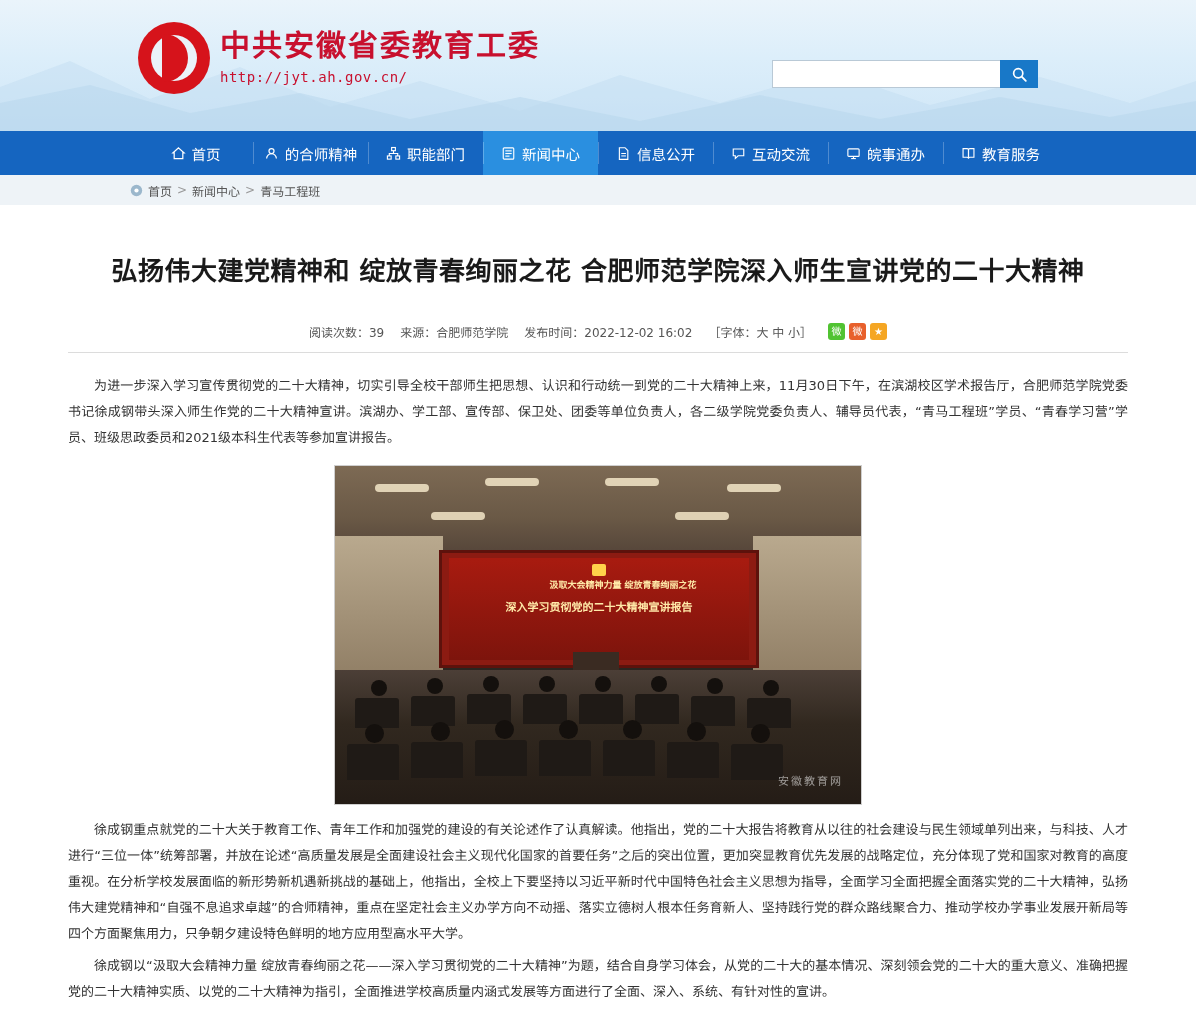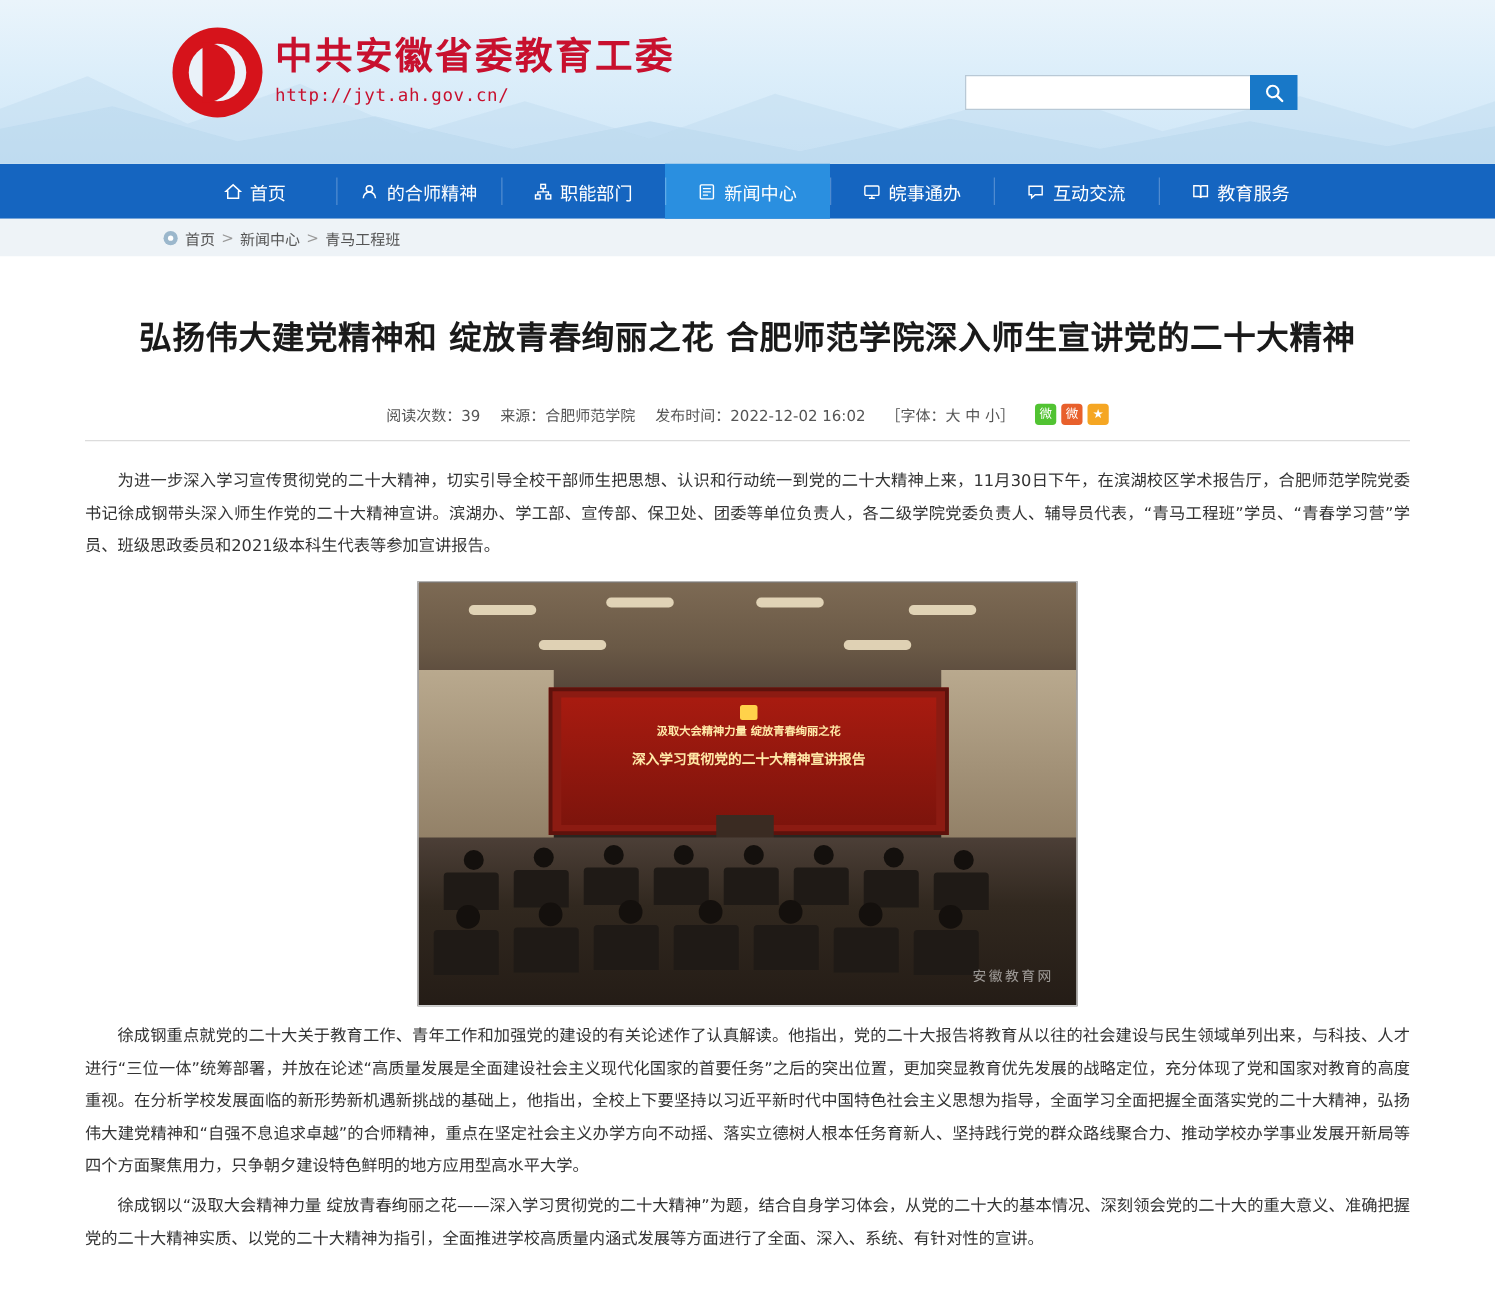--- a/index.html
+++ b/index.html
@@ -237,21 +237,21 @@
     border: 3px solid #5d120c;
   }
   .photo .screen {
     position: absolute; left: 114px; top: 92px; width: 300px; height: 102px;
     background: linear-gradient(180deg,#a81b10,#7d140c);
   }
   .photo .screen-t1, .photo .screen-t2 {
     position: absolute; left: 0; width: 100%; text-align: center;
     color: #ffe9a8; font-weight: 700;
   }
-  .photo .screen-t1 { top: 20px; font-size: 9px; }
+  .photo .screen-t1 { top: 20px; font-size: 9px; margin-left: 24px; }
   .photo .screen-t2 { top: 40px; font-size: 11px; }
   .photo .screen-emblem {
     position: absolute; left: 50%; top: 6px; transform: translateX(-50%);
     width: 14px; height: 12px; background: #ffd24a; border-radius: 2px;
   }
   .photo .podium {
     position: absolute; left: 238px; top: 186px; width: 46px; height: 32px;
     background: #3a2b22;
   }
   .photo .floor {
@@ -344,39 +344,49 @@
           <svg width="15" height="15" viewBox="0 0 16 16">
               <rect x="2.4" y="2" width="11.2" height="12" rx="1" fill="none" stroke="#fff" stroke-width="1.2"></rect>
               <line x1="4.6" y1="5.2" x2="11.4" y2="5.2" stroke="#fff" stroke-width="1.2"></line>
               <line x1="4.6" y1="8" x2="11.4" y2="8" stroke="#fff" stroke-width="1.2"></line>
               <line x1="4.6" y1="10.8" x2="9" y2="10.8" stroke="#fff" stroke-width="1.2"></line>
             </svg>
         </span>
         <span>新闻中心</span>
       </div>
 
+      <div class="nav-item">
+        <span class="nico">
+          <svg width="15" height="15" viewBox="0 0 16 16">
+              <path d="M3.6 1.8 h6 l3 3 v9.4 h-9 Z" fill="none" stroke="#fff" stroke-width="1.2"></path>
+              <line x1="5.6" y1="8" x2="10.6" y2="8" stroke="#fff" stroke-width="1.1"></line>
+              <line x1="5.6" y1="10.6" x2="10.6" y2="10.6" stroke="#fff" stroke-width="1.1"></line>
+            </svg>
+        </span>
+        <span>信息公开</span>
+      </div>
+
+      <div class="nav-item">
+        <span class="nico">
+          <svg width="15" height="15" viewBox="0 0 16 16">
+              <path d="M2.4 3.2 h11.2 v7.2 h-6 l-3 2.8 v-2.8 h-2.2 Z" fill="none" stroke="#fff" stroke-width="1.2"></path>
+            </svg>
+        </span>
+        <span>互动交流</span>
+      </div>
 
       <div class="nav-item">
         <span class="nico">
           <svg width="15" height="15" viewBox="0 0 16 16">
               <rect x="2" y="3" width="12" height="8" rx="1" fill="none" stroke="#fff" stroke-width="1.2"></rect>
               <line x1="5.5" y1="13.4" x2="10.5" y2="13.4" stroke="#fff" stroke-width="1.2"></line>
               <line x1="8" y1="11" x2="8" y2="13.4" stroke="#fff" stroke-width="1.2"></line>
             </svg>
         </span>
         <span>皖事通办</span>
-      </div>
-
-      <div class="nav-item">
-        <span class="nico">
-          <svg width="15" height="15" viewBox="0 0 16 16">
-              <path d="M2.4 3.2 h11.2 v7.2 h-6 l-3 2.8 v-2.8 h-2.2 Z" fill="none" stroke="#fff" stroke-width="1.2"></path>
-            </svg>
-        </span>
-        <span>互动交流</span>
       </div>
 
       <div class="nav-item">
         <span class="nico">
           <svg width="15" height="15" viewBox="0 0 16 16">
               <path d="M2.2 2.8 h4.4 a1.4 1.4 0 0 1 1.4 1.4 v9 a1.4 1.4 0 0 0 -1.4 -1.2 h-4.4 Z" fill="none" stroke="#fff" stroke-width="1.2"></path>
               <path d="M13.8 2.8 h-4.4 a1.4 1.4 0 0 0 -1.4 1.4 v9 a1.4 1.4 0 0 1 1.4 -1.2 h4.4 Z" fill="none" stroke="#fff" stroke-width="1.2"></path>
             </svg>
         </span>
         <span>教育服务</span>

